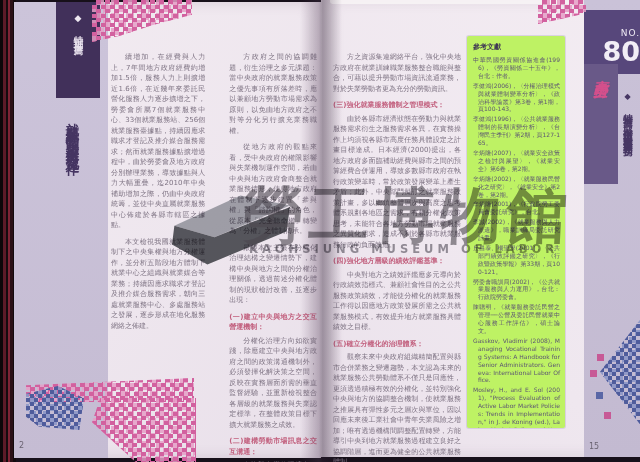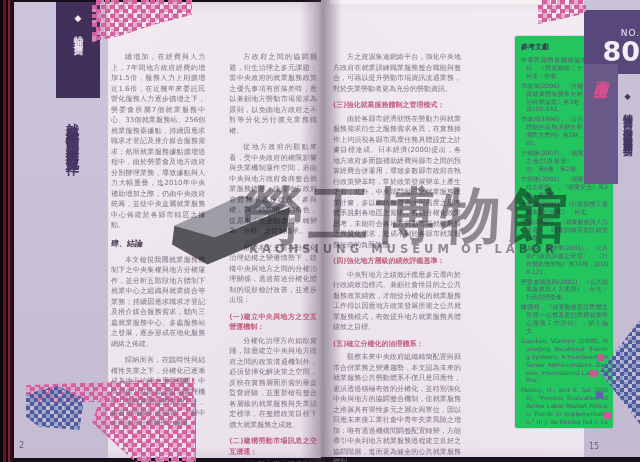--- a/index.html
+++ b/index.html
@@ -80,23 +80,22 @@
   .bt{font-size:7px;line-height:1.5;color:#7e7383;text-align:justify;word-break:break-all;}
   .bt p{margin:0 0 6px;text-indent:14px;}
   .redh{color:#c2607e;font-weight:bold;text-indent:0 !important;margin:4px 0 3px !important;}
   .blackh{color:#4e4159;font-weight:bold;font-size:8px;text-indent:0 !important;margin:7px 0 5px !important;}
   .body-right{
     position:absolute;left:333px;top:52px;width:128px;height:396px;z-index:4;
   }
   
   .refs{
     position:absolute;left:467px;top:36px;width:98px;height:392px;z-index:3;
-    background:#22c55e;border-radius:2px;padding:6px 5px 6px 6px;box-sizing:border-box;overflow:hidden;
+    background:#bef264;border-radius:2px;padding:6px 5px 6px 6px;box-sizing:border-box;overflow:hidden;
     box-shadow:0 0 0 1px rgba(150,140,180,.25);
-    margin-left:48px;
   }
   .refs-h{font-size:7px;font-weight:bold;color:#3f3754;margin:0 0 4px;}
   .ref{
     font-size:6px;line-height:1.32;color:#5d5672;margin:0 0 2px;
     text-indent:-5px;padding-left:5px;word-break:break-all;text-align:justify;
   }
   
   .ck{position:absolute;z-index:3;}
   .ck-pink{
     background-image:
@@ -157,23 +156,21 @@
 
   <div class="hdr-box">
     <span class="dia">◆</span>
     <span class="vtag">特別推薦</span>
   </div>
   <div class="vtitle-left">就業服務體制之集權與分化運作</div>
 
   <div class="body-left">
     <div class="colA bt">
       <p>續增加，在經費與人力上，7年間地方政府經費約增加1.5倍，服務人力上則擴增近1.6倍，在近幾年來委託民營化服務人力逐步擴增之下，勞委會所屬7個就業服務中心、33個就業服務站、256個就業服務臺據點，持續因應求職求才登記及推介媒合服務需求；然而就業服務據點擴增過程中，由於勞委會及地方政府分別辦理業務，導致據點與人力大幅重疊，迄2010年中央補助增加之際，仍由中央政府統籌，並使中央直屬就業服務中心佈建於各縣市轄區之據點。</p>
-      <p class="blackh">肆、結論</p>
       <p>本文檢視我國就業服務體制下之中央集權與地方分權運作，並分析五階段地方體制下就業中心之組織與就業媒合等業務；持續因應求職求才登記及推介媒合服務需求，朝向三處就業服務中心、多處服務站之發展，逐步形成在地化服務網絡之佈建。</p>
-      <p>歸納而言，在臨時性與結構性失業之下，分權化已逐漸成為地方治理之重要課題；中央與地方在資源分配與管理機制、業務及補助預算分工上，實有賴層級間之協調，了解中央與地方分權運作之界限。</p>
     </div>
     <div class="colB bt">
       <p>方政府之間的協調難題，衍生治理之多元課題：當中央政府的就業服務政策之優先事項有所落差時，應以兼顧地方勞動市場需求為原則，以免由地方政府之不對等分化另行擴充業務職權。</p>
       <p>從地方政府的觀點來看，受中央政府的權限影響與失業機制運作空間，若由中央與地方政府會商整合就業服務情形，使得地方政府在體制下逐步建置「參與權」與「諮詢權」的角色，從原本「完全聽命權」轉變為「分權」之體制傳承。</p>
       <p>最後本文主張在分權化治理結構之變遷情勢下，建構中央與地方之間的分權治理關係，透過前述分權化體制的現狀檢討改善，並逐步出現：</p>
       <p class="redh">(一)建立中央與地方之交互營運機制：</p>
       <p>分權化治理方向如欲實踐，除應建立中央與地方政府之間的政策溝通機制外，必須發揮化解決策之空間，反映在實務層面所需的垂直監督經驗，並重新檢視整合各層級的就業服務與失業認定標準，在整體政策目標下擴大就業服務之成效。</p>
       <p class="redh">(二)建構勞動市場訊息之交互溝通：</p>
       <p>在複雜多變的環境中，協助失業者掌握勞動市場之供需與就業訊息需求，深遠影響媒合僱用工作機會及其就業穩定性；因此，在分權化體制中，必須透過職場提供符合在地整合與傳遞地區就業訊息之可靠服務，讓中央政府與各縣市政府間建立互通管道。</p>
     </div>

